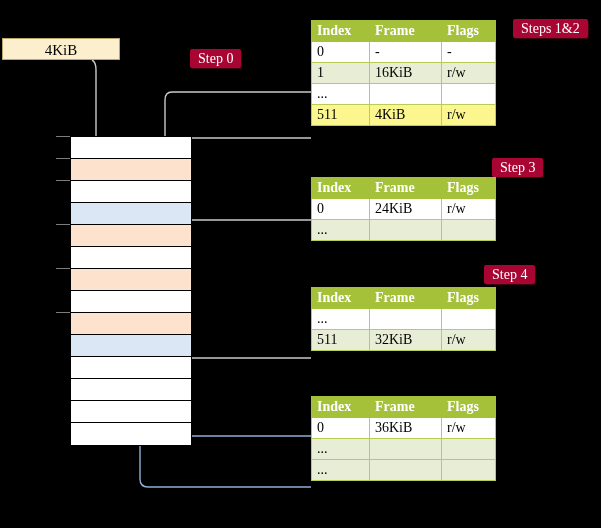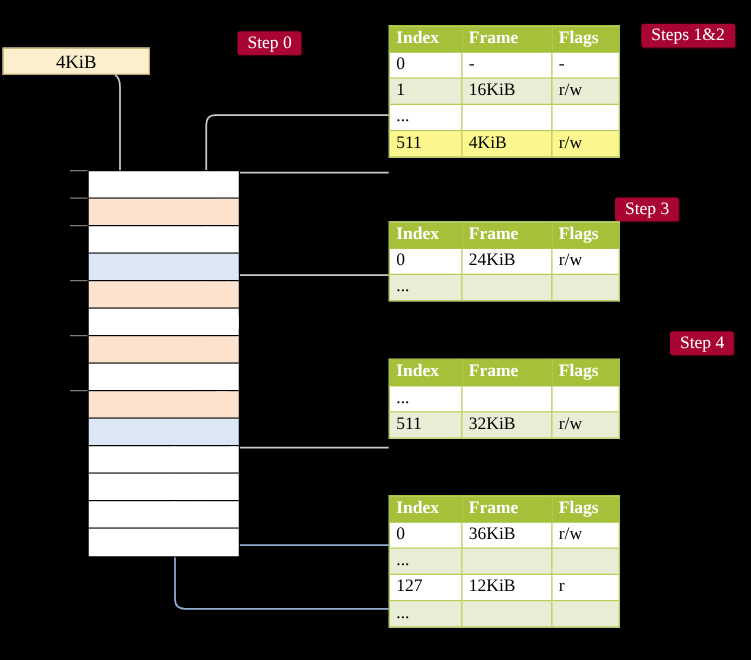--- a/index.html
+++ b/index.html
@@ -36,24 +36,24 @@
     position: absolute;
     background: #a90533;
     color: #ffffff;
     font-size: 14px;
     line-height: 19px;
     padding: 0 8px;
     border-radius: 2px;
     white-space: nowrap;
     box-shadow: 1px 1px 0 rgba(80,0,20,.7);
   }
-  #badge-step0   { left: 190px; top: 25px; }
+  #badge-step0   { left: 190px; top: 49px; }
   #badge-steps12 { left: 513px; top: 19px; }
   #badge-step3   { left: 492px; top: 158px; }
-  #badge-step4   { left: 536px; top: 265px; font-family: Liberation Serif, serif; }
+  #badge-step4   { left: 484px; top: 265px; font-family: Liberation Serif, serif; }
 
   
   .memcol {
     position: absolute;
     left: 70px; top: 136px;
     width: 120px;
     border: 1px solid #000;
     box-sizing: content-box;
   }
   .memrow {
@@ -254,25 +254,20 @@
           <tr>
             <td class="col-index">0</td>
             <td class="col-frame">36KiB</td>
             <td class="col-flags">r/w</td>
           </tr>
           <tr class="alt">
             <td class="col-index">...</td>
             <td class="col-frame"></td>
             <td class="col-flags"></td>
           </tr>
-          <tr>
-            <td class="col-index">127</td>
-            <td class="col-frame">12KiB</td>
-            <td class="col-flags">r</td>
-          </tr>
           <tr class="alt">
             <td class="col-index">...</td>
             <td class="col-frame"></td>
             <td class="col-flags"></td>
           </tr>
         </tbody>
       </table>
     </div>
 
 <div class="tick" style="top: 136px;"></div>

